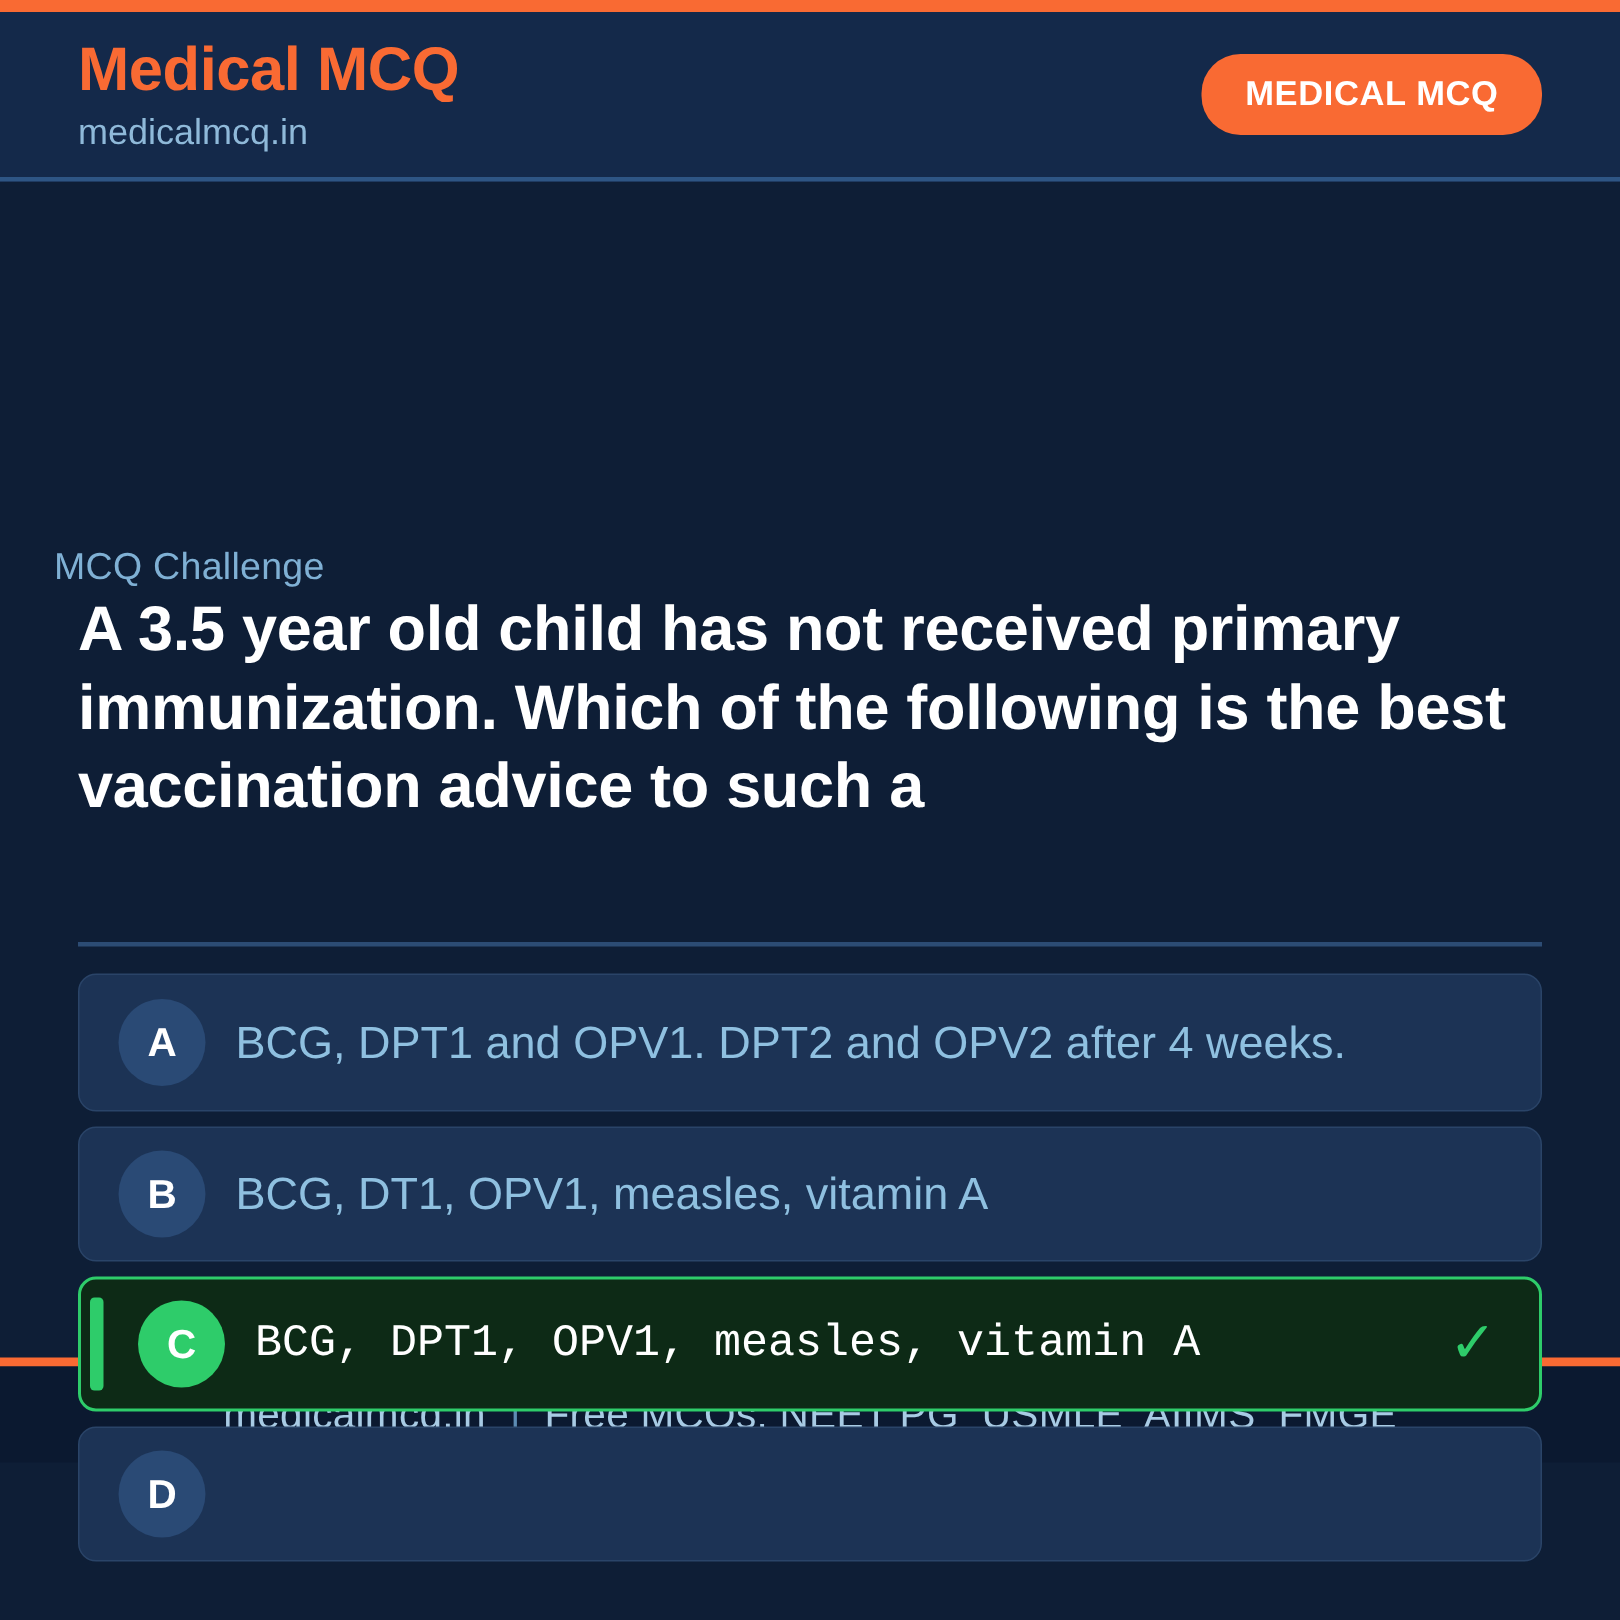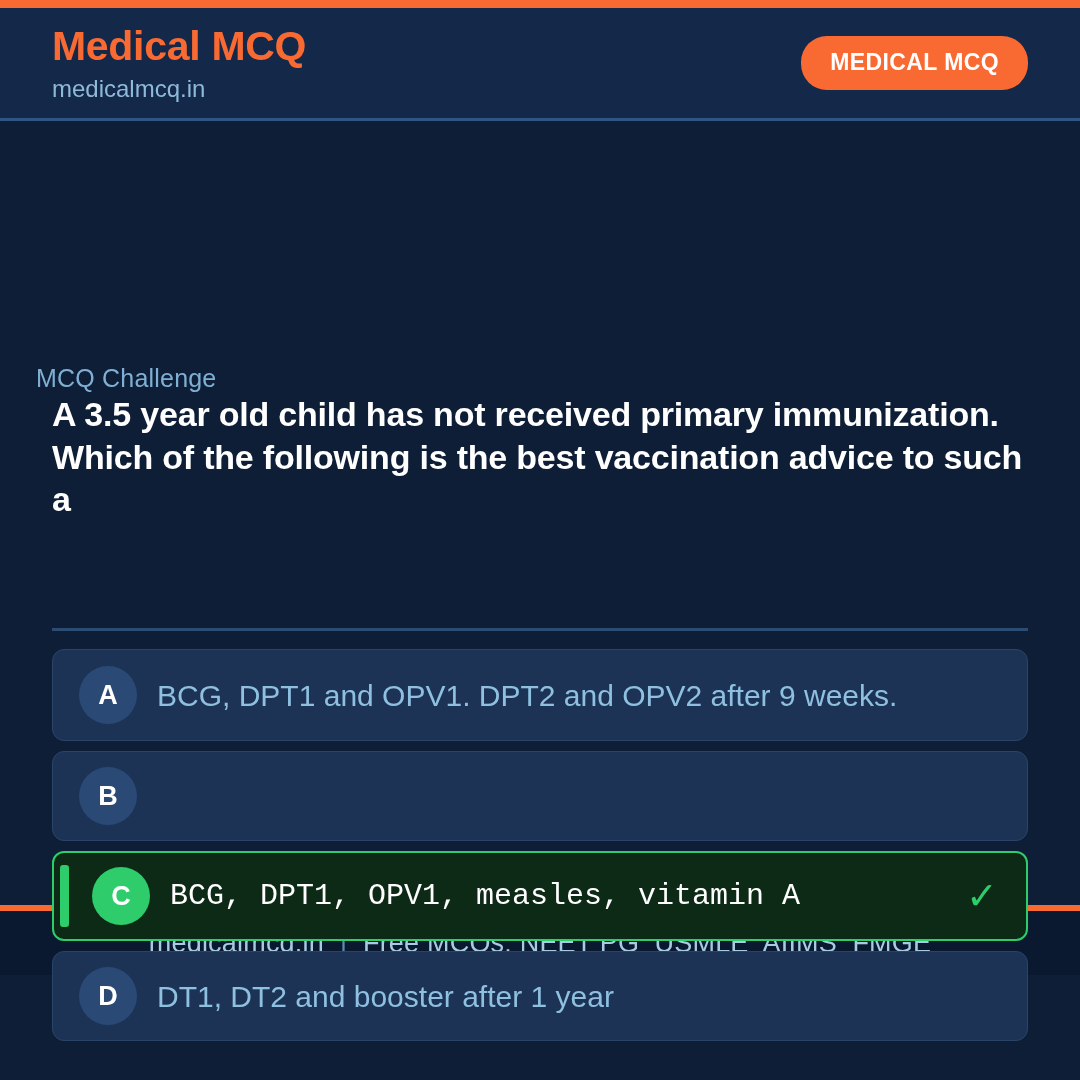--- a/index.html
+++ b/index.html
@@ -96,21 +96,21 @@
     left: 36px;
     letter-spacing: 0.2px;
   }
 
   .question {
     position: absolute;
     top: 272px;
     left: 52px;
     width: 976px;
     color: #ffffff;
-    font-size: 34px;
+    font-size: 42px;
     font-weight: bold;
     line-height: 1.25;
     letter-spacing: -0.2px;
   }
 
   .q-divider {
     position: absolute;
     top: 507px;
     left: 52px;
     width: 976px;
@@ -259,39 +259,39 @@
     <div class="kicker">MCQ Challenge</div>
 
     <div class="question">A 3.5 year old child has not received primary immunization. Which of the following is the best vaccination advice to such a</div>
 
     <div class="q-divider"></div>
 
     <div class="options">
 
       <div class="option tall">
         <div class="option-badge">A</div>
-        <div class="option-text">BCG, DPT1 and OPV1. DPT2 and OPV2 after 9 weeks.</div>
+        <div class="option-text">BCG, DPT1 and OPV1. DPT2 and OPV2 after 4 weeks.</div>
         <div class="option-check">✓</div>
       </div>
 
       <div class="option">
         <div class="option-badge">B</div>
+        <div class="option-text">BCG, DT1, OPV1, measles, vitamin A</div>
         <div class="option-check">✓</div>
       </div>
 
       <div class="option correct">
         <div class="accent-bar"></div>
         <div class="option-badge">C</div>
         <div class="option-text">BCG, DPT1, OPV1, measles, vitamin A</div>
         <div class="option-check">✓</div>
       </div>
 
       <div class="option">
         <div class="option-badge">D</div>
-        <div class="option-text">DT1, DT2 and booster after 1 year</div>
         <div class="option-check">✓</div>
       </div>
 
     </div>
   </div>
 
   <div class="footer-rule"></div>
 
   <div class="footer">
     <span class="footer-text">medicalmcq.in</span>

